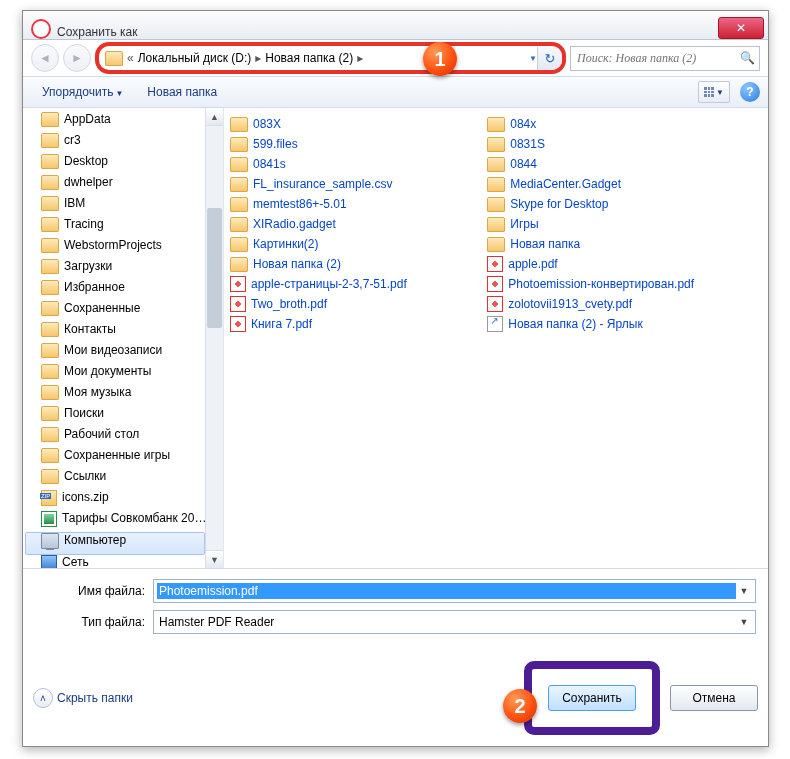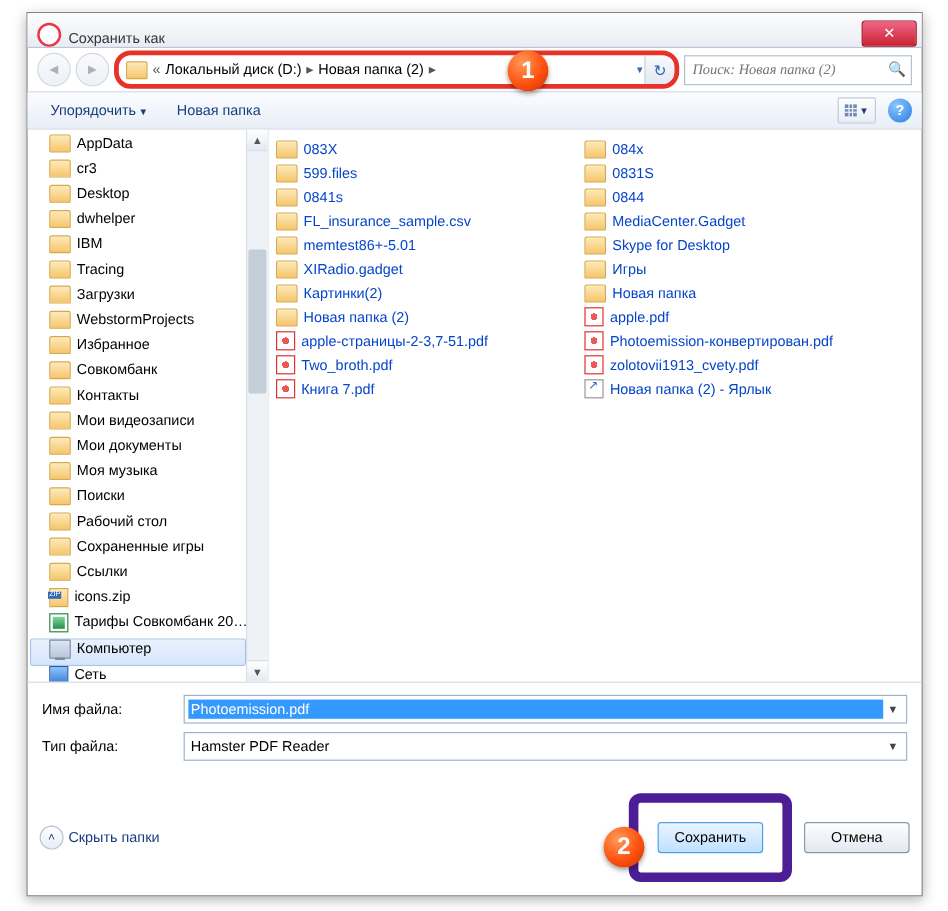--- a/index.html
+++ b/index.html
@@ -50,21 +50,21 @@
 .files{flex:1;display:flex;padding:6px 4px;gap:0}
 .files-col{width:48%}
 .file-item{display:flex;align-items:center;height:20px;gap:5px;padding:0 2px}
 .file-item a{color:#0645c9;text-decoration:none}
 .ico-pdf{width:14px;height:14px;background:#fff;border:1px solid #d33;position:relative;flex-shrink:0}
 .ico-pdf::after{content:"";position:absolute;left:2px;top:2px;width:10px;height:10px;background:radial-gradient(circle,#e55 40%,transparent 41%)}
 .ico-link{width:14px;height:14px;background:#fff;border:1px solid #999;position:relative;flex-shrink:0}
 .ico-link::after{content:"↗";position:absolute;left:2px;top:-2px;font-size:10px;color:#356ab8}
 .bottom{padding:10px 12px 0}
 .form-row{display:flex;align-items:center;margin-bottom:7px}
-.form-lbl{width:110px;padding-right:8px}
+.form-lbl{width:110px;text-align:right;padding-right:8px}
 .combo{flex:1;height:22px;border:1px solid #9fb2cc;background:#fff;display:flex;align-items:center;padding:0 3px;position:relative}
 .combo .sel-text{flex:1;background:#3399ff;color:#fff;padding:1px 2px}
 .combo .plain{flex:1;padding:1px 2px}
 .combo .dd{width:16px;text-align:center;color:#444;font-size:9px}
 .btn-row{display:flex;align-items:center;padding:20px 10px 12px;gap:10px}
 .hide-folders{display:flex;align-items:center;gap:4px;color:#1a3d80}
 .hide-arrow{width:18px;height:18px;border:1px solid #b5c0d3;border-radius:50%;background:linear-gradient(#fff,#e8edf5);display:flex;align-items:center;justify-content:center;font-size:10px}
 .push-btn{min-width:86px;height:24px;border:1px solid #8a97ab;border-radius:3px;background:linear-gradient(#fefefe,#e3e8f0);display:flex;align-items:center;justify-content:center}
 .save-wrap{border:8px solid #4c1d95;border-radius:10px;padding:16px}
 .save-wrap .push-btn{background:linear-gradient(#eaf5ff,#bfe0ff);border-color:#4da0e8}
@@ -147,33 +147,33 @@
         <div class="tree-item">
           <span class="ico-folder"></span>
           <span>IBM</span>
         </div>
         <div class="tree-item">
           <span class="ico-folder"></span>
           <span>Tracing</span>
         </div>
         <div class="tree-item">
           <span class="ico-folder"></span>
+          <span>WebstormProjects</span>
+        </div>
+        <div class="tree-item">
+          <span class="ico-folder"></span>
           <span>Загрузки</span>
         </div>
         <div class="tree-item">
           <span class="ico-folder"></span>
-          <span>WebstormProjects</span>
-        </div>
-        <div class="tree-item">
-          <span class="ico-folder"></span>
           <span>Избранное</span>
         </div>
         <div class="tree-item">
           <span class="ico-folder"></span>
-          <span>Совкомбанк</span>
+          <span>Сохраненные</span>
         </div>
         <div class="tree-item">
           <span class="ico-folder"></span>
           <span>Контакты</span>
         </div>
         <div class="tree-item">
           <span class="ico-folder"></span>
           <span>Мои видеозаписи</span>
         </div>
         <div class="tree-item">

